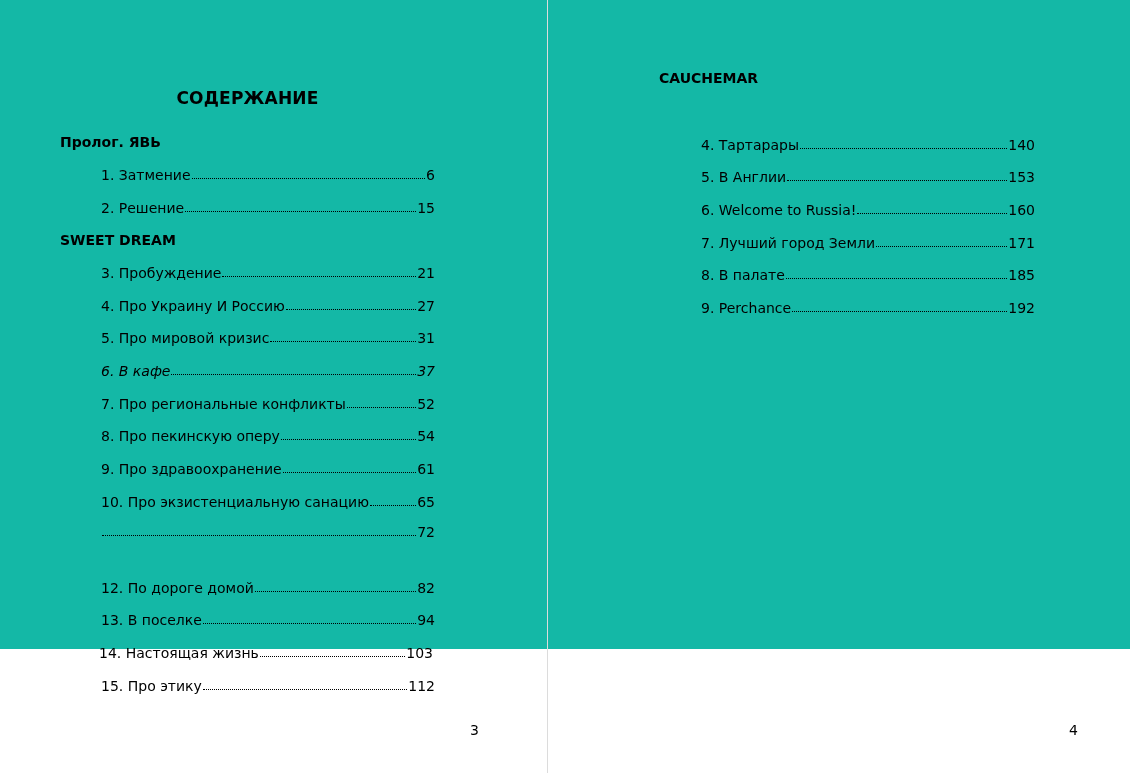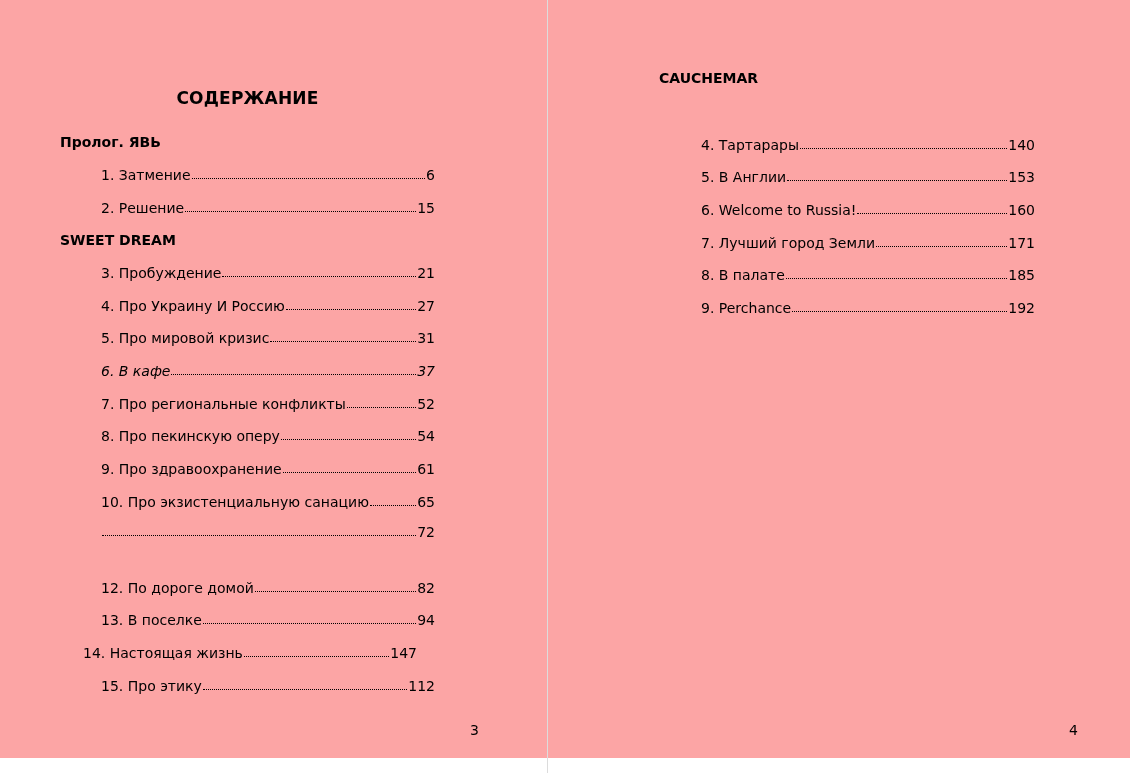--- a/index.html
+++ b/index.html
@@ -1,21 +1,21 @@
 <!DOCTYPE html>
 <html><head>
 <meta charset="utf-8">
 <style>
   html, body { margin: 0; padding: 0; }
   body {
     width: 1130px; height: 773px; position: relative; overflow: hidden;
     background: #ffffff; color: #000000;
     font-family: "DejaVu Sans", sans-serif;
   }
-  .page { position: absolute; top: 0; height: 758px; background: #fca5a5; }
+  .page { position: absolute; top: 0; height: 649px; background: #14b8a6; }
   #page-left { left: 0; width: 547px; padding-left: 32px; }
   #page-right { left: 548px; width: 582px; }
   .divider { position: absolute; left: 547px; top: 0; width: 1px; height: 773px; background: #dcdcdc; }
 
   .title {
     position: absolute; left: 0; width: 495px; top: 88px; text-align: center;
     font-weight: bold; font-size: 17px; letter-spacing: 0.2px;
   }
   .section {
     position: absolute; font-weight: bold; font-size: 14px; white-space: nowrap;
@@ -103,24 +103,24 @@
   <div class="entry" style="left:101px; top:580px; width:334px;">
     <span class="label">12. По дороге домой</span>
       <span class="dots"></span>
       <span class="num">82</span>
   </div>
   <div class="entry" style="left:101px; top:612px; width:334px;">
     <span class="label">13. В поселке</span>
       <span class="dots"></span>
       <span class="num">94</span>
   </div>
-  <div class="entry" style="left:83px; top:645px; width:334px;align-items:flex-end;">
+  <div class="entry" style="left:99px; top:645px; width:334px;align-items:flex-end;">
     <span class="label">14. Настоящая жизнь</span>
       <span class="dots"></span>
-      <span class="num">147</span>
+      <span class="num">103</span>
   </div>
   <div class="entry" style="left:101px; top:678px; width:334px;">
     <span class="label">15. Про этику</span>
       <span class="dots"></span>
       <span class="num">112</span>
   </div>
 
   <div class="page-number" style="left:470px; top:722px;">3</div>
 </div>
 

